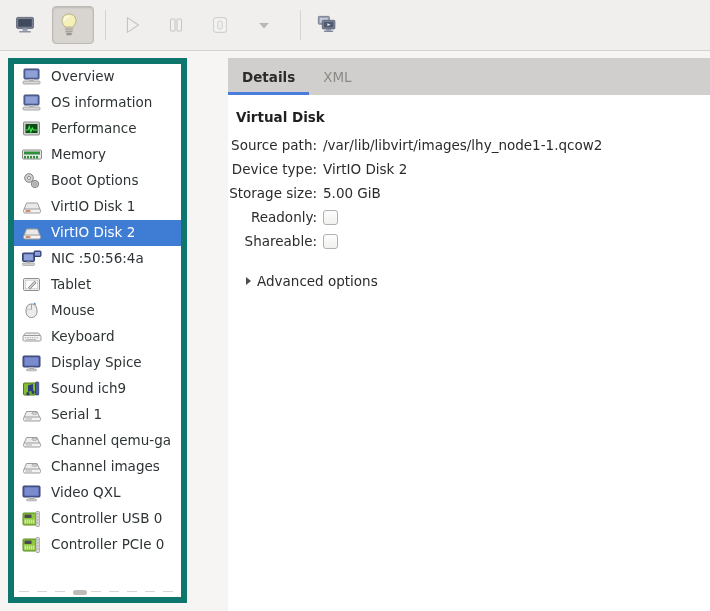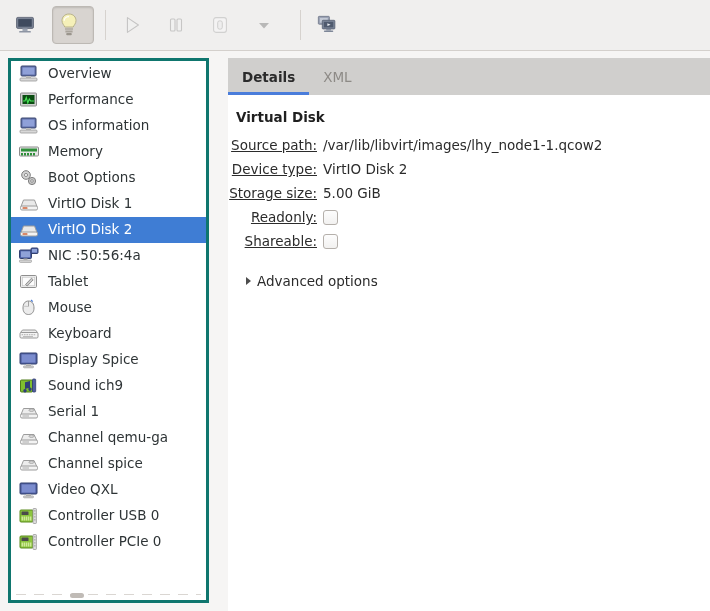--- a/index.html
+++ b/index.html
@@ -34,23 +34,23 @@
   }
   .tb-sep {
     width: 1px; height: 30px; background: #d6d2ce;
     margin: 0 9px;
   }
   .tb-disabled { opacity: .42; }
 
   
   .sidebar-frame {
     position: absolute; left: 8px; top: 58px;
-    width: 201px; height: 545px;
+    width: 179px; height: 545px;
     background: #ffffff;
-    border: 3px solid #0f766e;
+    border: 6px solid #0f766e;
   }
   .sidebar-list {
     position: absolute; left: 0; top: 0; right: 0; bottom: 0;
     overflow: hidden;
   }
   .side-item {
     display: flex; align-items: center;
     height: 26px;
     padding-left: 7px;
     font-size: 13.5px;
@@ -118,21 +118,20 @@
   .form-row {
     display: flex; align-items: center;
     margin-bottom: 4px;
     min-height: 20px;
   }
   .f-label {
     width: 95px; flex: 0 0 95px;
     text-align: right;
     font-size: 13.5px; color: #2b2b2b;
     padding-right: 6px;
-    text-decoration: underline;
   }
   .f-value {
     font-size: 13.5px; color: #2b2b2b;
   }
   .chk {
     width: 15px; height: 15px;
     border: 1px solid #b5b0ab;
     border-radius: 3px;
     background: linear-gradient(to bottom,#fdfdfd,#f2f1f0);
   }
@@ -224,34 +223,34 @@
           <span class="side-ico"><svg width="22" height="20" viewBox="0 0 22 20">
               <rect x="3" y="2" width="15" height="10" rx="1" fill="#5f6fa8" stroke="#3c4870" stroke-width="1"></rect>
        <rect x="4.5" y="3.5" width="12" height="7" fill="#8fa0d8"></rect>
        <rect x="8" y="12" width="5" height="2" fill="#bdbdbd"></rect>
        <rect x="2" y="14" width="17" height="3" rx="1" fill="#d8d8d8" stroke="#9b9b9b" stroke-width=".8"></rect>
             </svg></span>
           <span class="side-label">Overview</span>
         </div>
         <div class="side-item">
           <span class="side-ico"><svg width="22" height="20" viewBox="0 0 22 20">
-              <rect x="2.5" y="3" width="16" height="13" rx="1" fill="#cfcfcf" stroke="#8d8d8d" stroke-width="1"></rect>
-       <rect x="4.5" y="5" width="12" height="9" fill="#0b4d12"></rect>
-       <path d="M5 11 L7 11 L8.3 7.5 L9.8 13 L11.3 9 L12.6 11 L16 11" fill="none" stroke="#49e457" stroke-width="1.1"></path>
-            </svg></span>
-          <span class="side-label">Performance</span>
-        </div>
-        <div class="side-item">
-          <span class="side-ico"><svg width="22" height="20" viewBox="0 0 22 20">
               <rect x="3" y="2" width="15" height="10" rx="1" fill="#5f6fa8" stroke="#3c4870" stroke-width="1"></rect>
        <rect x="4.5" y="3.5" width="12" height="7" fill="#8fa0d8"></rect>
        <rect x="8" y="12" width="5" height="2" fill="#bdbdbd"></rect>
        <rect x="2" y="14" width="17" height="3" rx="1" fill="#d8d8d8" stroke="#9b9b9b" stroke-width=".8"></rect>
             </svg></span>
           <span class="side-label">OS information</span>
+        </div>
+        <div class="side-item">
+          <span class="side-ico"><svg width="22" height="20" viewBox="0 0 22 20">
+              <rect x="2.5" y="3" width="16" height="13" rx="1" fill="#cfcfcf" stroke="#8d8d8d" stroke-width="1"></rect>
+       <rect x="4.5" y="5" width="12" height="9" fill="#0b4d12"></rect>
+       <path d="M5 11 L7 11 L8.3 7.5 L9.8 13 L11.3 9 L12.6 11 L16 11" fill="none" stroke="#49e457" stroke-width="1.1"></path>
+            </svg></span>
+          <span class="side-label">Performance</span>
         </div>
         <div class="side-item">
           <span class="side-ico"><svg width="22" height="20" viewBox="0 0 22 20">
               <rect x="1.5" y="5" width="19" height="9" rx="1" fill="#e6e6e6" stroke="#8c8c8c" stroke-width="1"></rect>
        <rect x="3" y="6.5" width="16" height="3" fill="#2f8f3a"></rect>
        <g fill="#2f8f3a">
                 <rect x="3" y="11" width="2" height="2.5"></rect>
                 <rect x="6" y="11" width="2" height="2.5"></rect>
        <rect x="9" y="11" width="2" height="2.5"></rect>
                 <rect x="12" y="11" width="2" height="2.5"></rect>
@@ -370,21 +369,21 @@
         </div>
         <div class="side-item">
           <span class="side-ico"><svg width="22" height="20" viewBox="0 0 22 20">
               <path d="M3 12.5 L5.5 6.5 H16 L18.8 12.5 Z" fill="#ededed" stroke="#9c9c9c" stroke-width="1"></path>
        <ellipse cx="13.5" cy="8.2" rx="2.6" ry="1.2" fill="#dcdcdc" stroke="#9c9c9c" stroke-width=".8"></ellipse>
        <rect x="2.5" y="12" width="17" height="4" rx="1.4" fill="#f3f3f3" stroke="#9c9c9c" stroke-width="1"></rect>
        <g stroke="#c0c0c0" stroke-width=".8">
                 <path d="M4.5 13.4 H11 M4.5 14.6 H11"></path>
               </g>
             </svg></span>
-          <span class="side-label">Channel spice</span>
+          <span class="side-label">Channel images</span>
         </div>
         <div class="side-item">
           <span class="side-ico"><svg width="22" height="20" viewBox="0 0 22 20">
               <rect x="2" y="3" width="17" height="11" rx="1" fill="#4f5ea0" stroke="#33406e" stroke-width="1"></rect>
        <rect x="3.6" y="4.4" width="13.8" height="8.2" fill="#7b8cce"></rect>
        <rect x="8" y="14" width="5" height="2" fill="#b9b9b9"></rect>
        <rect x="5.5" y="16" width="10" height="1.8" rx=".8" fill="#d5d5d5" stroke="#9a9a9a" stroke-width=".7"></rect>
             </svg></span>
           <span class="side-label">Video QXL</span>
         </div>

